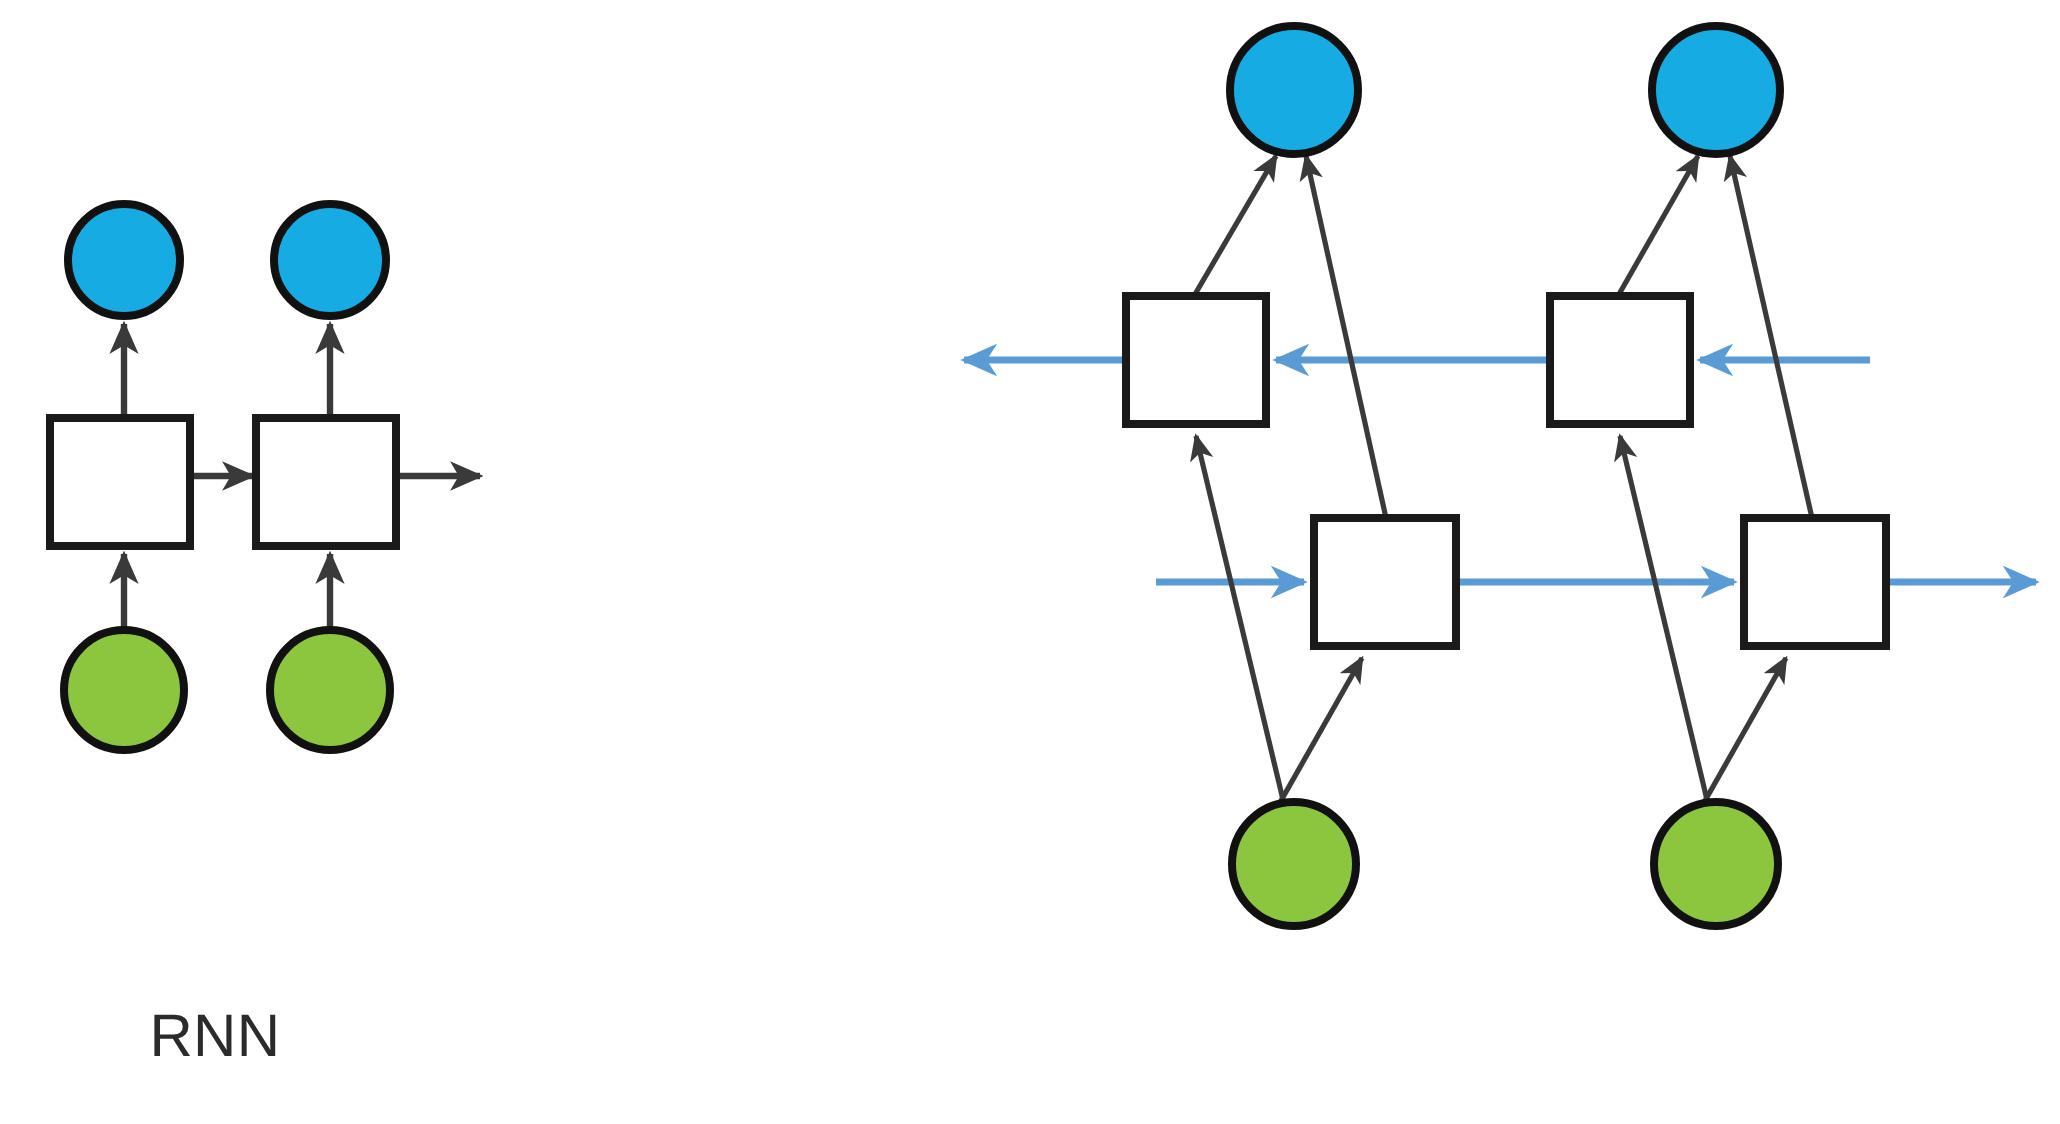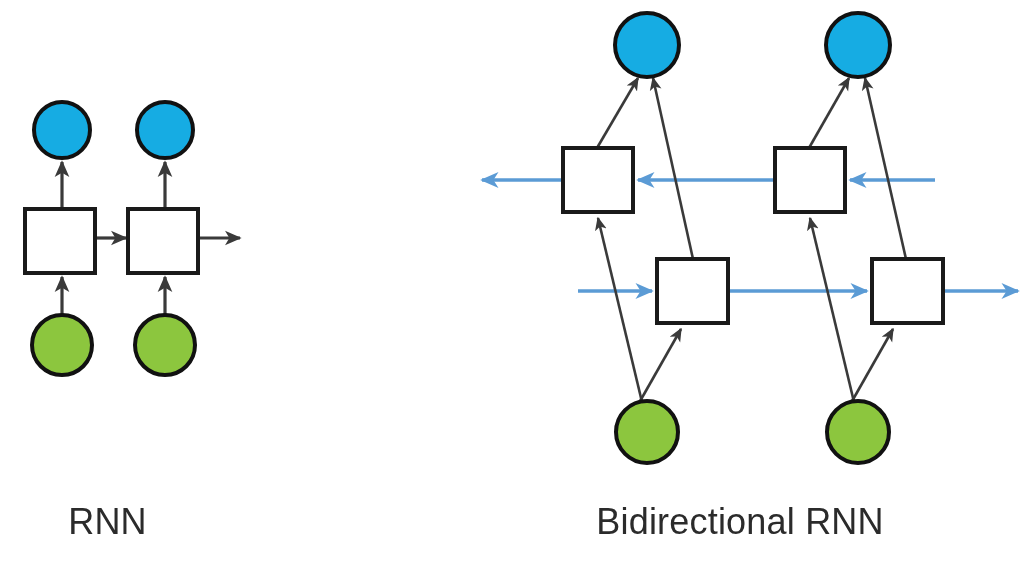--- a/index.html
+++ b/index.html
@@ -26,21 +26,21 @@
     position: absolute;
     left: 0;
     top: 0;
     width: 1030px;
     height: 562px;
     display: block;
   }
   .caption {
     position: absolute;
     font-family: "Liberation Sans", sans-serif;
-    font-size: 36px;
+    font-size: 30px;
     font-weight: 400;
     color: #2b2b2b;
     letter-spacing: 0.2px;
     white-space: nowrap;
     line-height: 1;
   }
   #caption-rnn {
     left: 0px;
     top: 504px;
     width: 215px;
@@ -138,15 +138,14 @@
 
       <g>
         <circle cx="647" cy="45" r="32" fill="#16ace3" stroke="#111111" stroke-width="4"></circle>
         <circle cx="858" cy="45" r="32" fill="#16ace3" stroke="#111111" stroke-width="4"></circle>
       </g>
     </g>
   </svg>
 
   <div class="caption" id="caption-rnn">RNN</div>
 
-  <div class="caption" id="caption-birnn">Bidirectional RNN</div>
 
 </div>
 
 </body></html>

